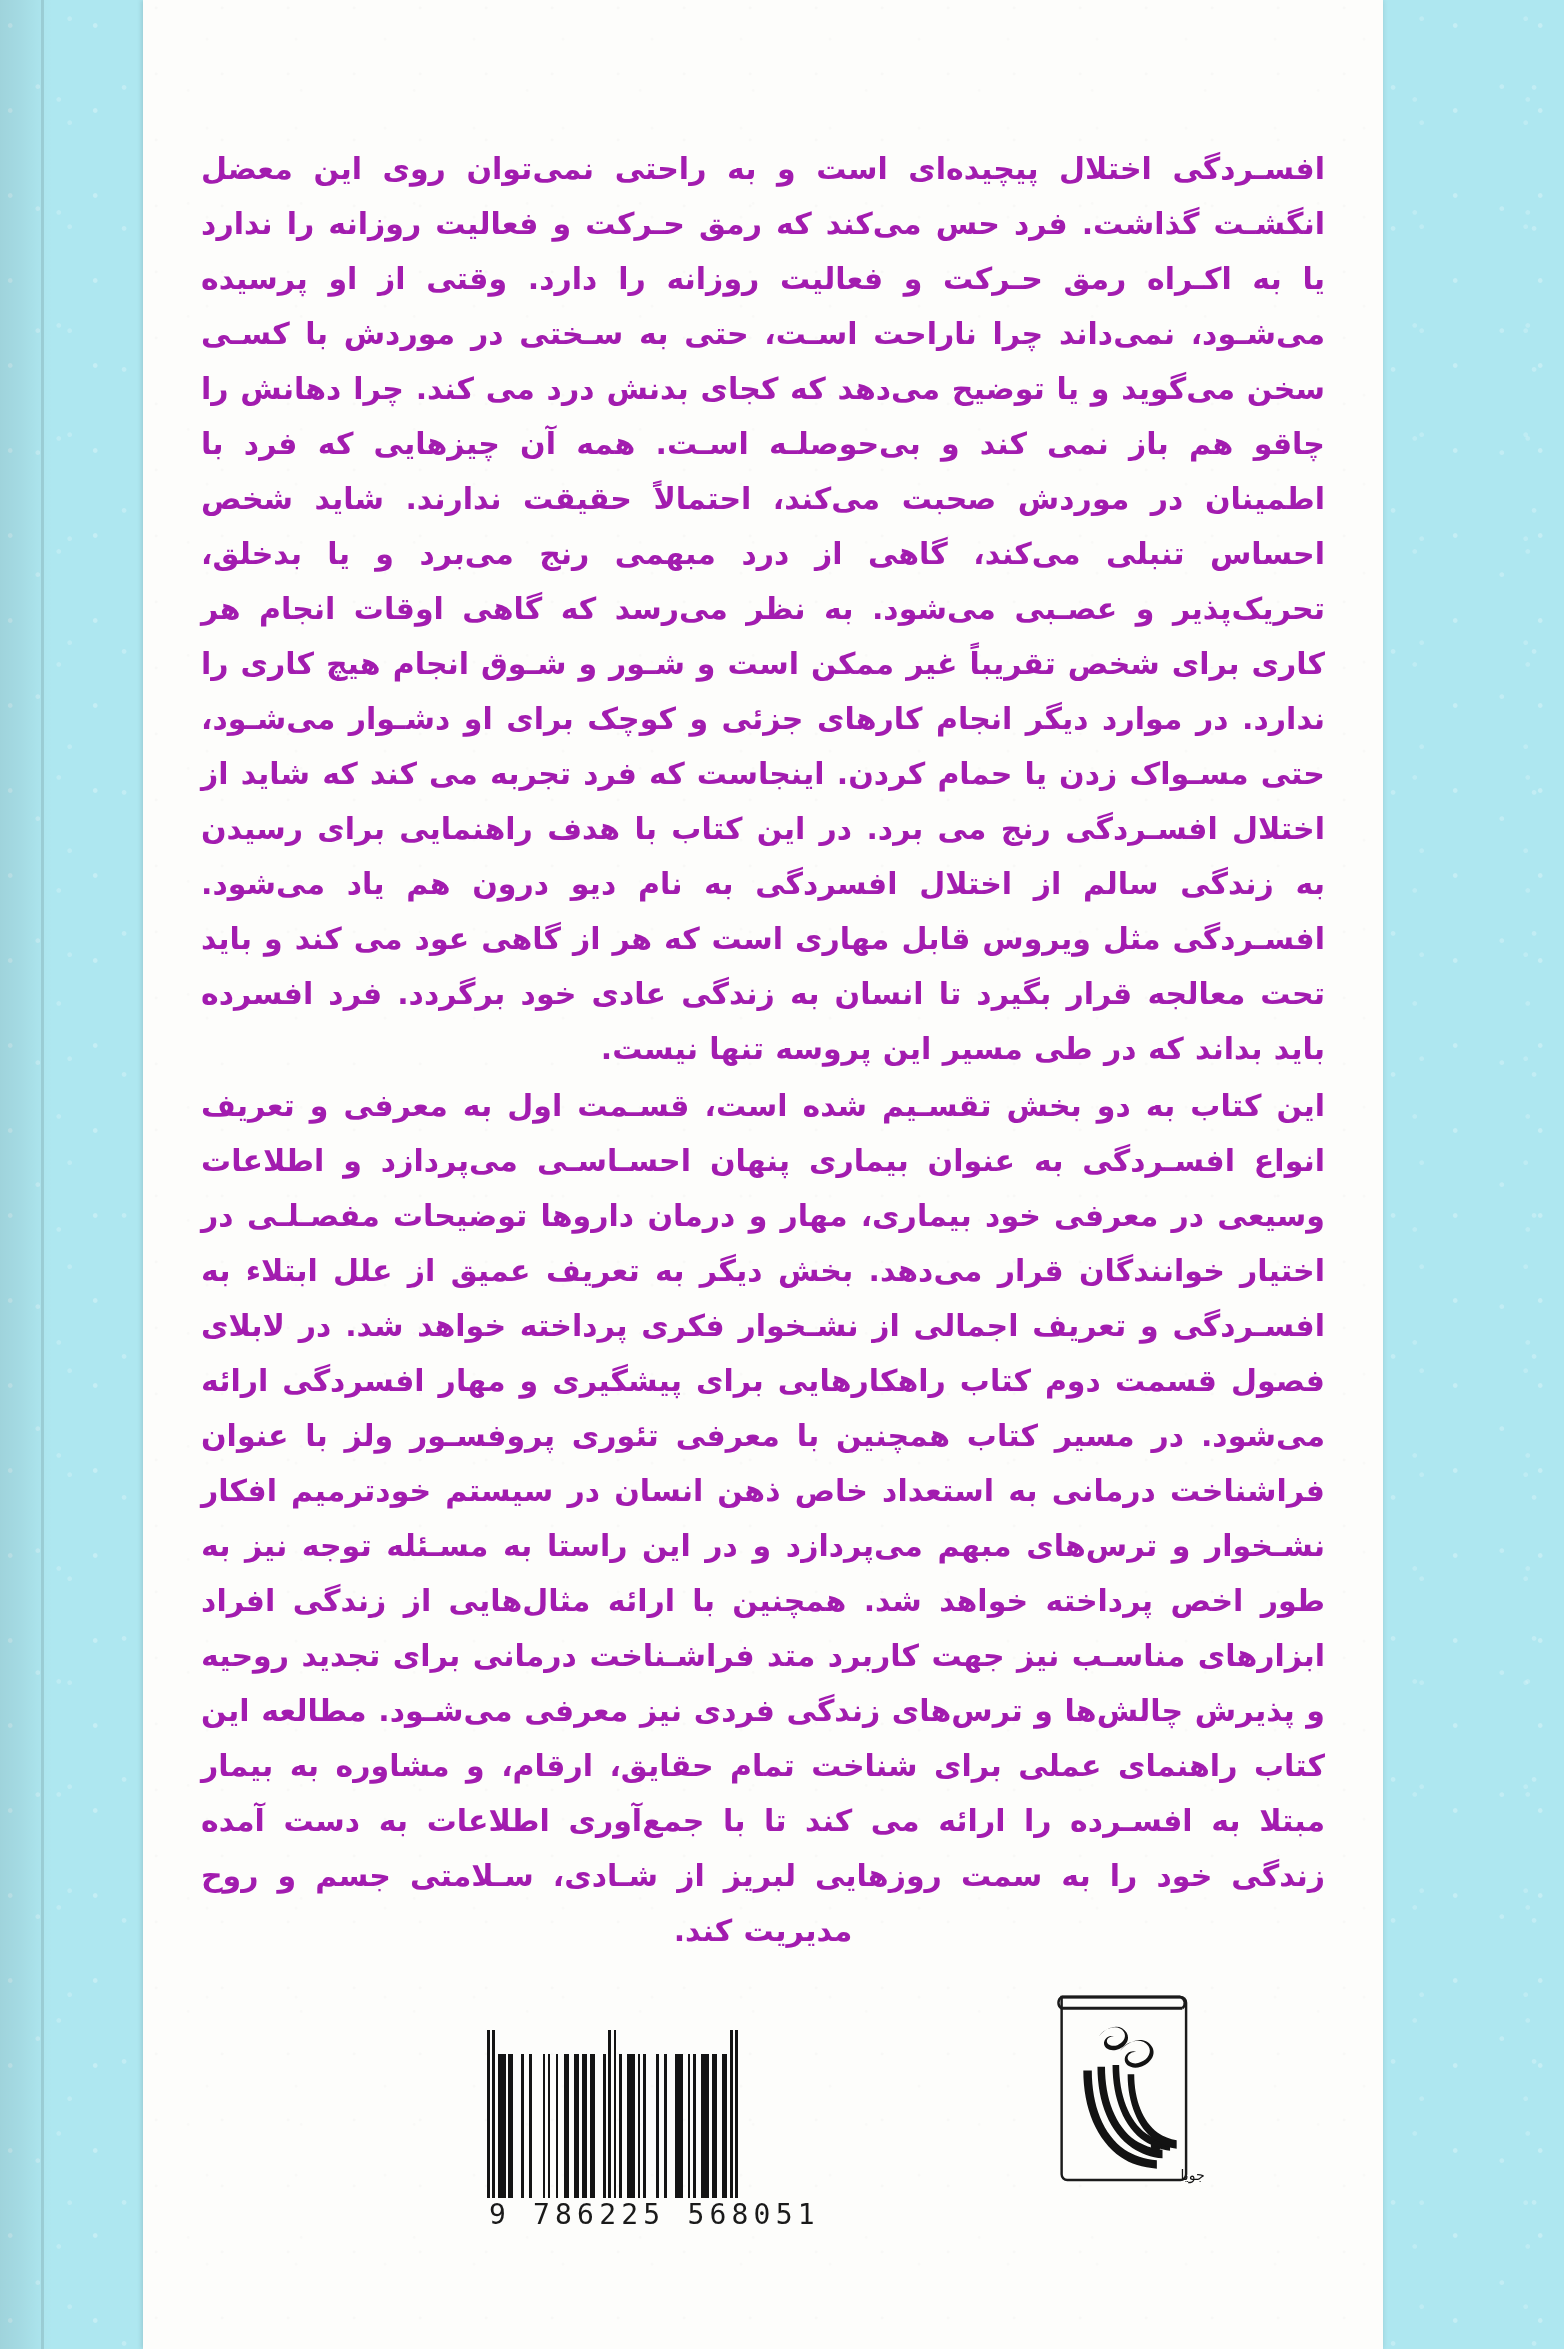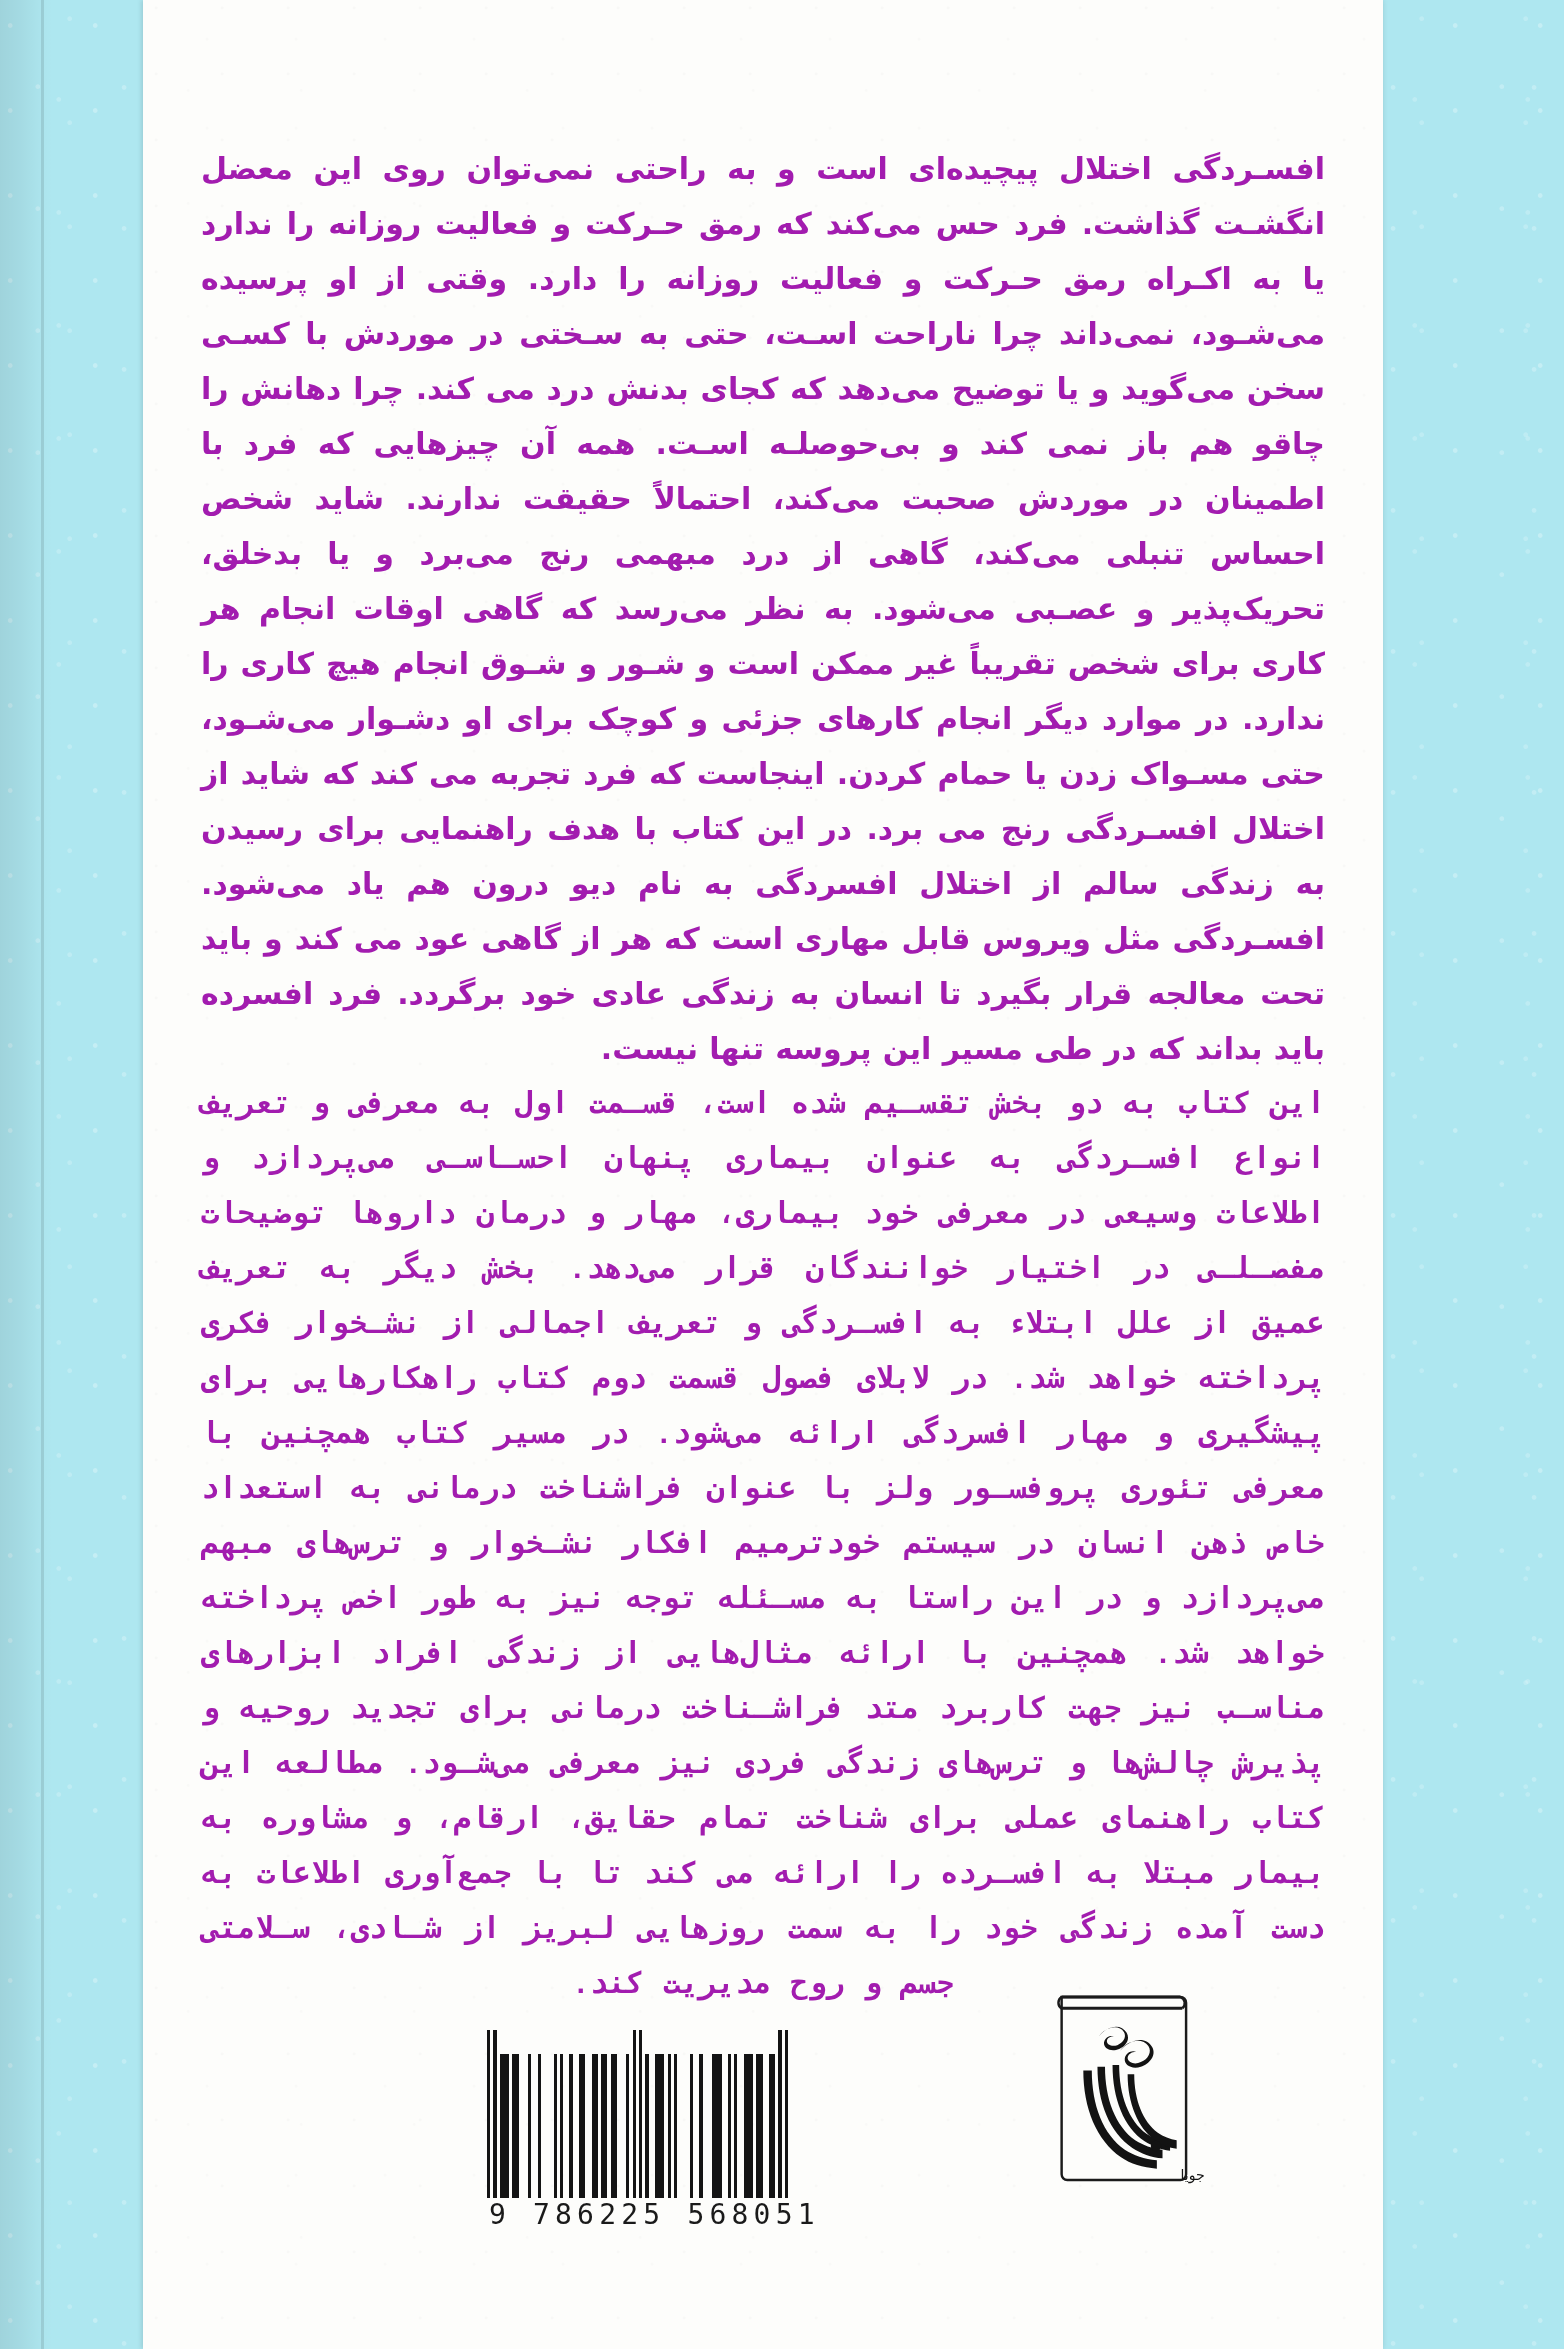--- a/index.html
+++ b/index.html
@@ -75,36 +75,36 @@
     text-align-last:right;
     color:#a21caf;
     font-size:32px;
     line-height:59px;
     font-weight:600;
     letter-spacing:0px;
     word-spacing:0.9px;
     text-justify:inter-word;
   }
   #blurb p{margin:0 0 0 0;padding:0;text-indent:0;}
-  #blurb p + p{margin-top:1.9px;font-family:Liberation Mono, monospace;}
+  #blurb p + p{margin-top:1.9px;}
   #blurb p.tail-center{text-align-last:center;}
 
   
   .bottom-row{
     position:absolute;
     left:0;right:0;bottom:111px;
     height:235px;
   }
 
   
   .barcode-wrap{
     position:absolute;
     left:344px;
     bottom:7.5px;
-    width:301px;
+    width:251px;
     display:flex;flex-direction:column;align-items:stretch;
   }
   .barcode-bars{
     height:168px;
     display:flex;align-items:flex-end;
     gap:0;
     direction:ltr;
   }
   .barcode-bars span{display:block;background:#141414;height:100%;}
   .barcode-bars span.w{background:transparent;}

